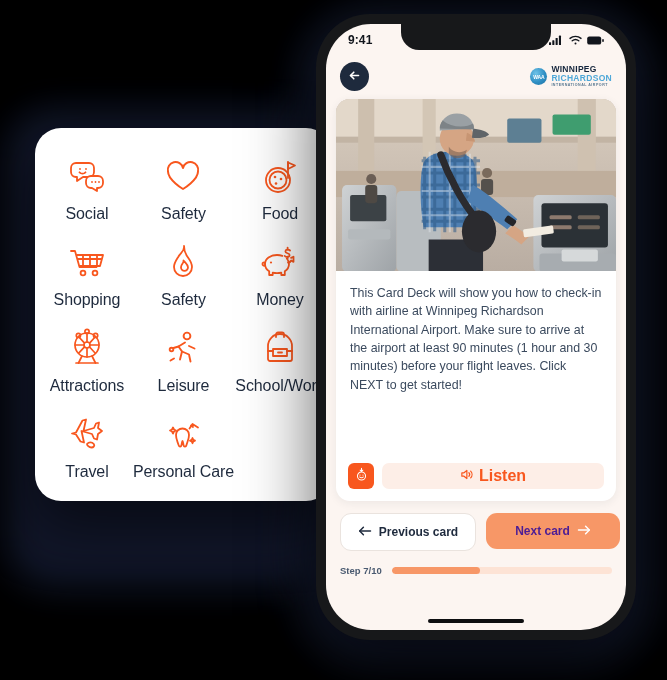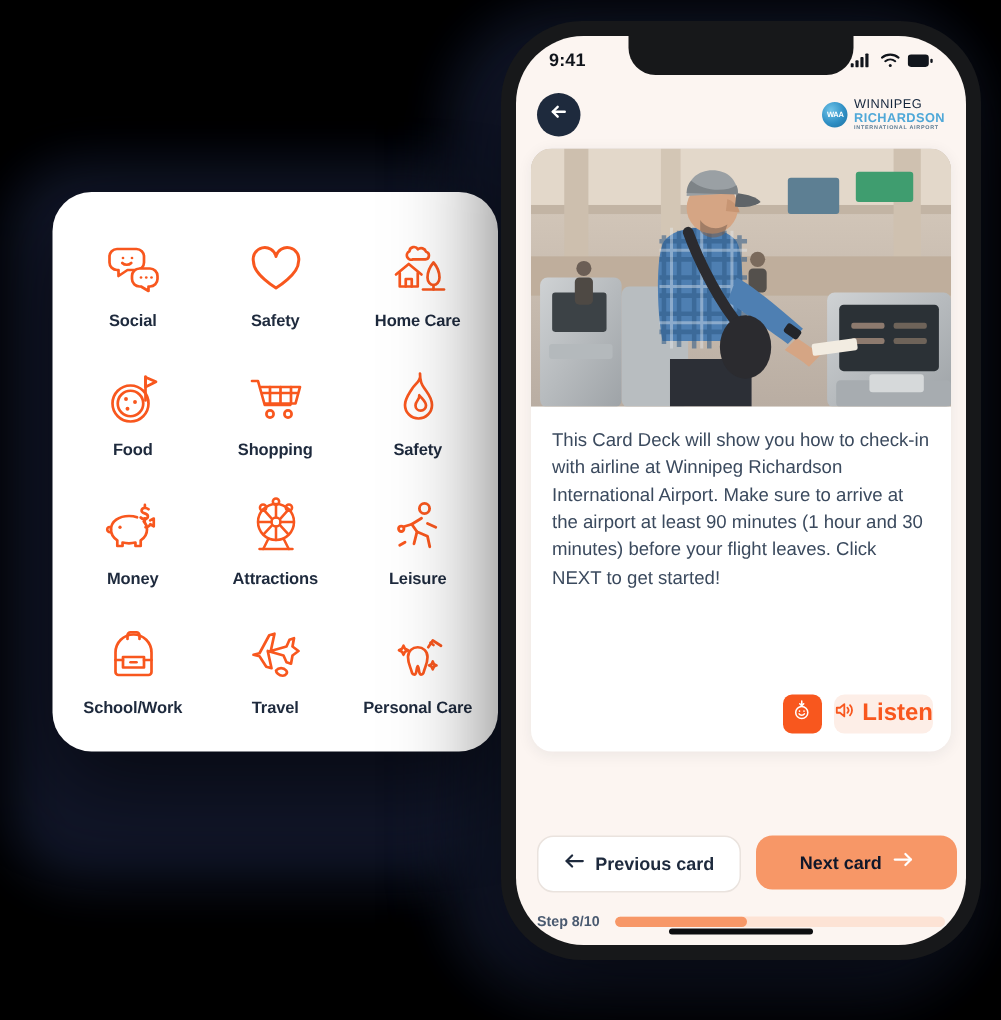--- a/index.html
+++ b/index.html
@@ -44,27 +44,27 @@
     box-sizing:border-box;
   }
   .cat-item{
     display:flex;flex-direction:column;align-items:center;justify-content:center;
     gap:9px;
     cursor:pointer;
   }
   .cat-icon{width:40px;height:40px;display:block;}
   .cat-icon svg{width:40px;height:40px;display:block;}
   .cat-label{
-    font-size:11px;font-weight:bold;color:#1e2a3d;
+    font-size:16px;font-weight:normal;color:#1e2a3d;
     letter-spacing:-.1px;white-space:nowrap;
   }
 
   
   .phone{
-    position:absolute;left:334px;top:14px;width:320px;height:626px;
+    position:absolute;left:316px;top:14px;width:320px;height:626px;
     background:#17181a;
     border-radius:54px;
     box-shadow:0 26px 70px rgba(0,0,0,.6);
     padding:10px;
     box-sizing:border-box;
   }
   .screen{
     position:relative;width:100%;height:100%;
     background:#fcf5f1;
     border-radius:45px;
@@ -100,35 +100,34 @@
     cursor:pointer;
   }
   .logo{display:flex;align-items:center;gap:4px;}
   .logo-badge{
     width:17px;height:17px;border-radius:50%;
     background:radial-gradient(circle at 35% 32%,#6fc3e8 0%,#2f8fc4 55%,#1d6f9f 100%);
     display:flex;align-items:center;justify-content:center;
     font-size:5px;font-weight:bold;color:#ffffff;letter-spacing:-.2px;
   }
   .logo-text{line-height:1;}
-  .logo-l1{font-size:8.5px;font-weight:normal;color:#14253c;letter-spacing:.3px;display:block;}
+  .logo-l1{font-size:8.5px;font-weight:bold;color:#14253c;letter-spacing:.3px;display:block;}
   .logo-l2{font-size:8.5px;font-weight:bold;color:#4fa8d8;letter-spacing:.3px;display:block;margin-top:.5px;}
   .logo-l3{font-size:3.6px;font-weight:bold;color:#5b7a92;letter-spacing:.5px;display:block;margin-top:1px;}
 
   
   .deck-card{
     margin:4px 10px 0 10px;
     background:#ffffff;
     border-radius:14px;
     box-shadow:0 2px 10px rgba(30,40,60,.07);
     overflow:hidden;
     height:402px;
     display:flex;flex-direction:column;
     box-sizing:border-box;
-    align-items:flex-end;
   }
   .photo{
     height:172px;width:100%;
     position:relative;overflow:hidden;
     background:#c9bdb2;
     flex:0 0 auto;
   }
   .photo svg{position:absolute;inset:0;width:100%;height:100%;}
 
   .deck-body{
@@ -152,36 +151,36 @@
   .listen-btn{
     flex:1 1 auto;height:26px;border-radius:7px;
     background:#fdeee7;
     display:flex;align-items:center;justify-content:center;gap:6px;
     cursor:pointer;
   }
   .listen-label{font-size:16px;font-weight:bold;color:#f8571e;}
 
   
   .nav-row{
-    display:flex;gap:10px;padding:12px 6px 0 14px;margin-top:44px;
+    display:flex;gap:10px;padding:12px 6px 0 14px;
   }
   .btn-prev{
     flex:1 1 0;height:36px;border-radius:11px;
     background:#ffffff;border:1px solid #eae3de;
     display:flex;align-items:center;justify-content:center;gap:7px;
     cursor:pointer;
   }
   .btn-prev-label{font-size:12px;font-weight:bold;color:#1e2a3d;}
   .btn-next{
     flex:1 1 0;height:36px;border-radius:11px;
     background:#f79767;
     display:flex;align-items:center;justify-content:center;gap:7px;
     cursor:pointer;
   }
-  .btn-next-label{font-size:12px;font-weight:bold;color:#0f172a;}
+  .btn-next-label{font-size:12px;font-weight:bold;color:#4c1d95;}
 
   
   .progress-row{
     display:flex;align-items:center;gap:10px;
     padding:14px 14px 0 14px;
   }
   .step-label{font-size:9.5px;font-weight:bold;color:#4a5a70;white-space:nowrap;}
   .track{
     flex:1 1 auto;height:7px;border-radius:4px;background:#fde3d5;overflow:hidden;
   }
@@ -219,34 +218,20 @@
 
     <div class="cat-item">
       <span class="cat-icon">
         <svg viewBox="0 0 40 40" fill="none" stroke="#f8571e" stroke-width="2" stroke-linecap="round" stroke-linejoin="round">
           <path d="M20 33S5 24 5 15.5A7.5 7.5 0 0 1 20 12a7.5 7.5 0 0 1 15 3.5C35 24 20 33 20 33z"></path>
         </svg>
       </span>
       <span class="cat-label">Safety</span>
     </div>
 
-    <div class="cat-item">
-      <span class="cat-icon">
-        <svg viewBox="0 0 40 40" fill="none" stroke="#f8571e" stroke-width="1.8" stroke-linecap="round" stroke-linejoin="round">
-          <path d="M14 8.5a3 3 0 0 1 5.6-1.3A3.4 3.4 0 0 1 25 8.8a2.6 2.6 0 0 1-.4 5.1h-8.2A2.7 2.7 0 0 1 14 8.5z"></path>
-          <path d="M5 24l8.5-7 8.5 7"></path>
-          <path d="M7.5 23v9h12v-9"></path>
-          <path d="M11.5 32v-5h4v5"></path>
-          <path d="M30 16c3 3.5 4 7 4 10 0 3-1.8 5-4 5s-4-2-4-5c0-3 1-6.5 4-10z"></path>
-          <path d="M30 31v3"></path>
-          <path d="M23 34h14"></path>
-        </svg>
-      </span>
-      <span class="cat-label">Home Care</span>
-    </div>
 
     <div class="cat-item">
       <span class="cat-icon">
         <svg viewBox="0 0 40 40" fill="none" stroke="#f8571e" stroke-width="1.8" stroke-linecap="round" stroke-linejoin="round">
           <circle cx="18" cy="24" r="12"></circle>
           <circle cx="18" cy="24" r="8.5"></circle>
           <circle cx="15" cy="21" r="1.3" fill="#f8571e" stroke="none"></circle>
           <circle cx="21" cy="23" r="1.3" fill="#f8571e" stroke="none"></circle>
           <circle cx="16" cy="27.5" r="1.3" fill="#f8571e" stroke="none"></circle>
           <path d="M28 22V6"></path>
@@ -542,21 +527,21 @@
         <span>
           <svg width="14" height="12" viewBox="0 0 14 12" fill="none" stroke="#ffffff" stroke-width="1.5" stroke-linecap="round" stroke-linejoin="round">
             <path d="M1.5 6h10.7"></path>
               <path d="M8.6 2.3L12.3 6l-3.7 3.7"></path>
           </svg>
         </span>
       </div>
     </div>
 
     <div class="progress-row">
-      <span class="step-label">Step 8/10</span>
+      <span class="step-label">Step 7/10</span>
       <div class="track">
         <div class="fill" style="width: 40%;"></div>
       </div>
     </div>
 
     <div class="home-ind"></div>
   </div>
 </div>
 
 </body></html>

